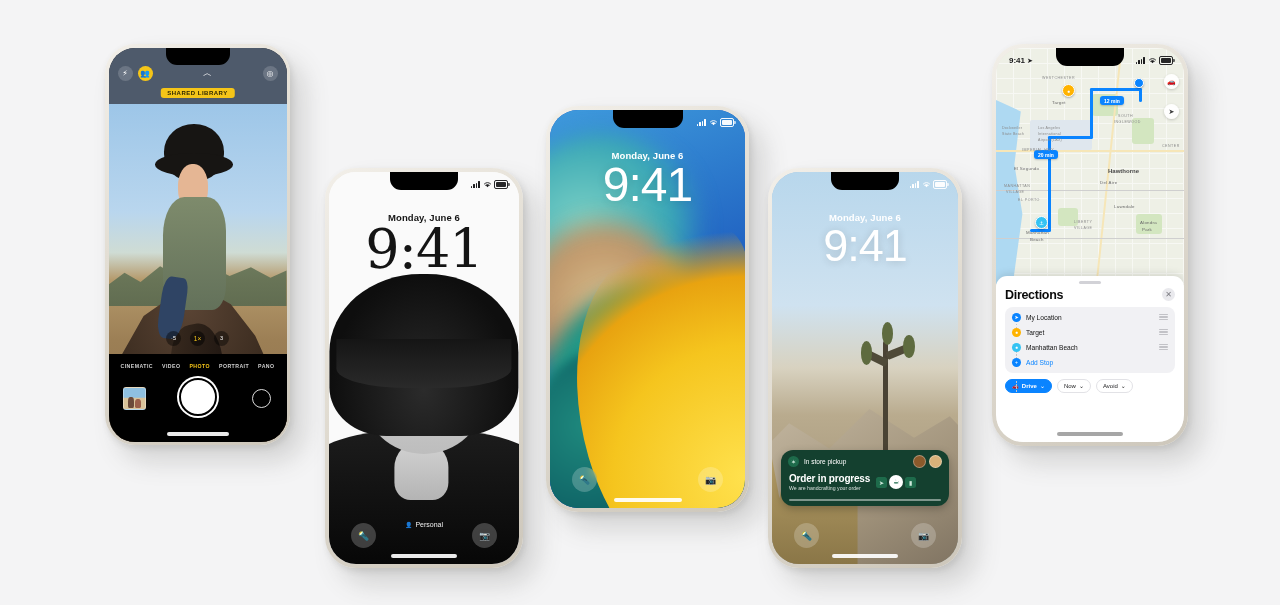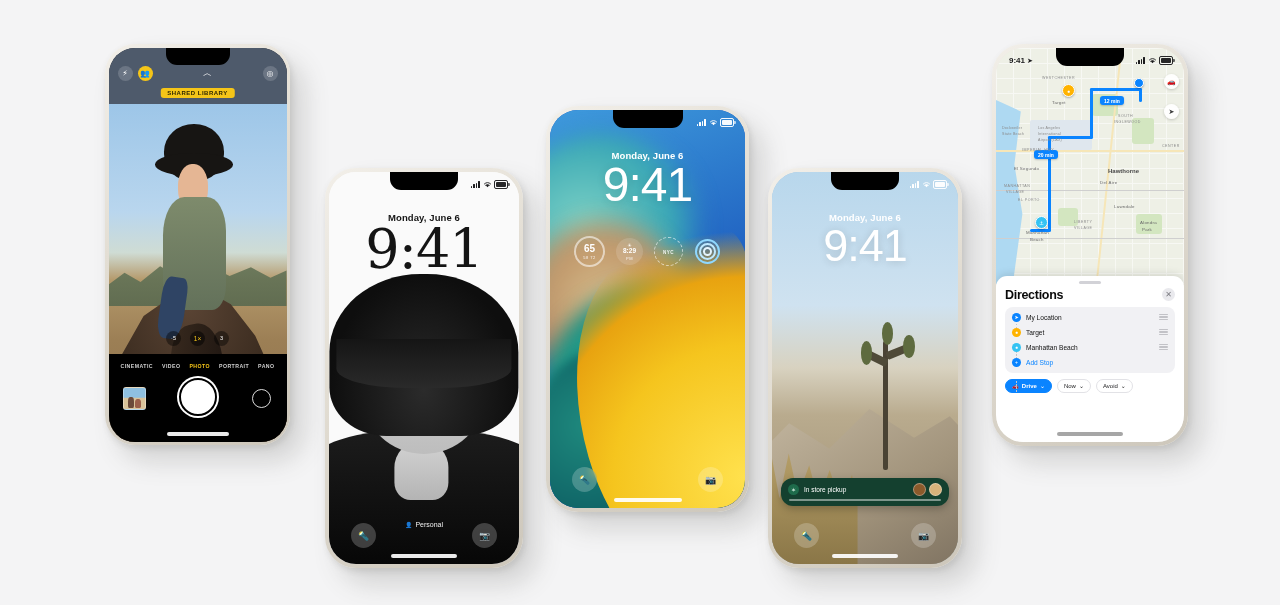--- a/index.html
+++ b/index.html
@@ -390,39 +390,20 @@
           </span>
           <span class="batt"></span>
         </span>
       </div>
 
       <div style="position:absolute;top:40px;left:0;right:0;z-index:30;">
         <div class="lock-date" style="color:#fff;">Monday, June 6</div>
         <div class="lock-time p3-time">9:41</div>
       </div>
 
-      <div class="widgets">
-        <div class="w ring">
-          <span class="w-big">65</span>
-          <span class="w-sub">58  72</span>
-        </div>
-        <div class="w" style="background:rgba(255,255,255,.14)">
-          <span style="font-size:5px;">☀</span>
-          <span class="w-t">8:29</span>
-          <span class="w-sub">PM</span>
-        </div>
-        <div class="w w-nyc">
-          <span class="w-sub" style="font-size:4.5px;font-weight:700;">NYC</span>
-        </div>
-        <div class="w w-act">
-            <i></i>
-            <i></i>
-            <i></i>
-          </div>
-      </div>
 
       <div class="botbtn left">
         <span style="font-size:9px;">🔦</span>
       </div>
       <div class="botbtn right">
         <span style="font-size:9px;">📷</span>
       </div>
       <div class="homebar" style="width:68px;"></div>
     </div>
   </div>
@@ -469,20 +450,31 @@
       </div>
 
       <div class="sb-card">
         <div class="sb-head">
           <span class="sb-logo">✶</span>
           <span>In store pickup</span>
           <span class="sb-cups">
               <i></i>
               <i></i>
             </span>
+        </div>
+        <div class="sb-body">
+          <div>
+            <div class="sb-title">Order in progress</div>
+            <div class="sb-sub">We are handcrafting your order</div>
+          </div>
+          <div class="sb-prog">
+            <span class="ic">➤</span>
+            <span class="dot">☕</span>
+            <span class="ic">▮</span>
+          </div>
         </div>
         <div class="sb-line"></div>
       </div>
 
       <div class="botbtn left">
         <span style="font-size:9px;">🔦</span>
       </div>
       <div class="botbtn right">
         <span style="font-size:9px;">📷</span>
       </div>

